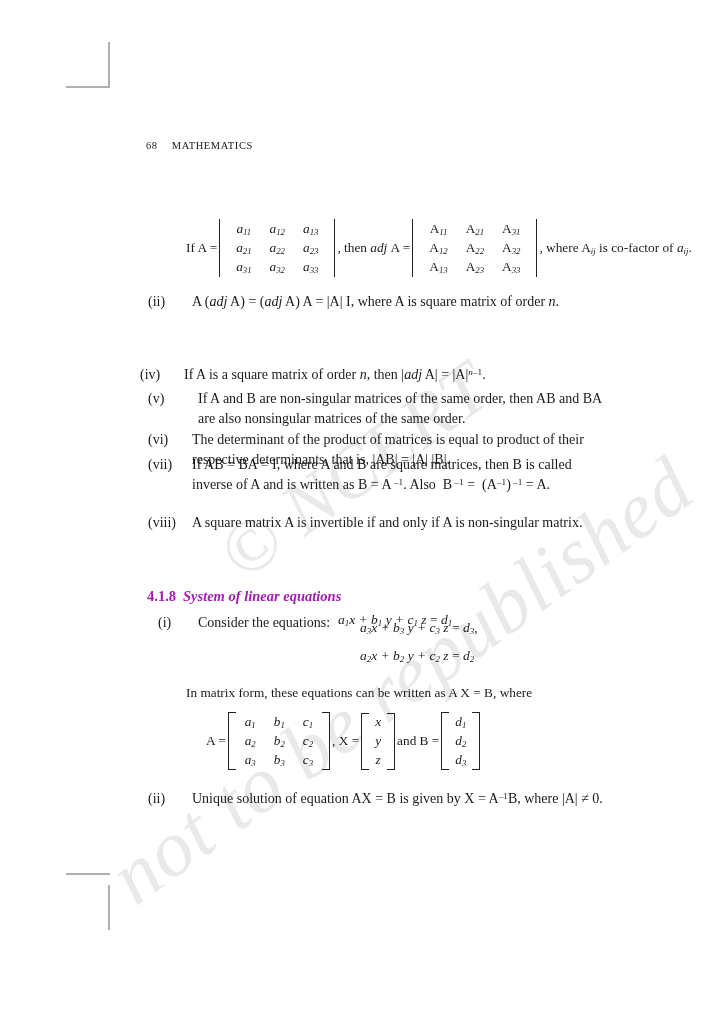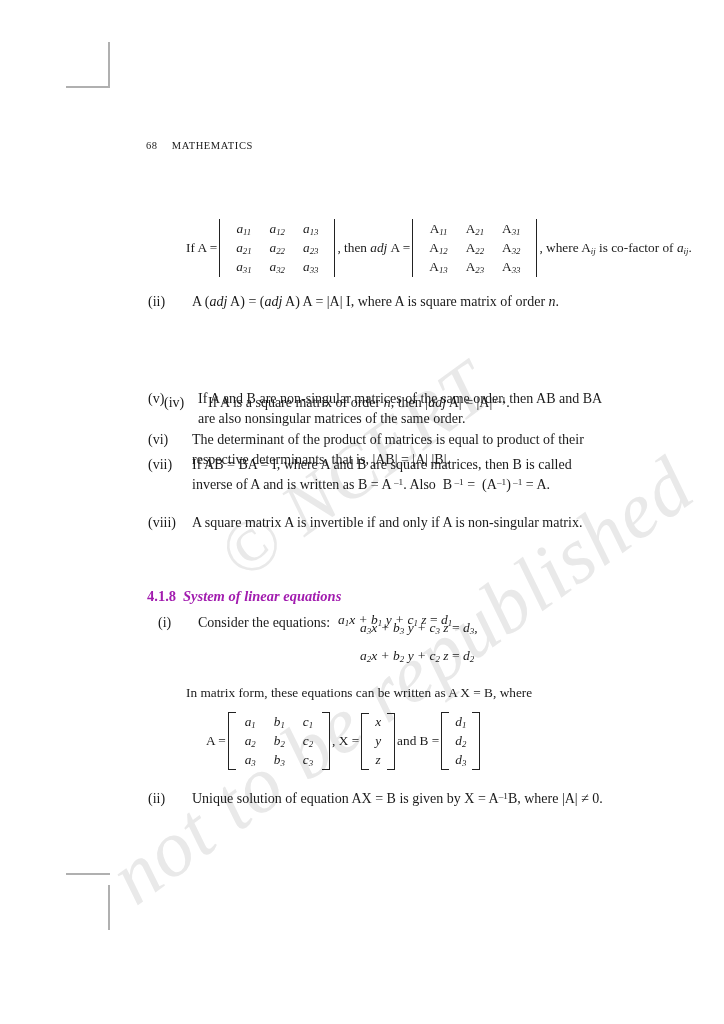--- a/index.html
+++ b/index.html
@@ -230,21 +230,21 @@
       </span>
       <span>, where A<span class="sub-i">ij</span> is co-factor of <span class="it">a</span><span class="sub-i">ij</span>.</span>
     </div>
 
     <div class="row" style="left:148px; top:292px; width:458px;">
       <span class="marker">(ii)</span>
       <span class="txt">A (<span class="it">adj</span> A) = (<span class="it">adj</span> A) A = |A| I, where A is square matrix of order <span class="it">n</span>.</span>
     </div>
 
 
-    <div class="row" style="left:164px; top:365px; width:458px;margin-top:28px;">
+    <div class="row" style="left:140px; top:365px; width:458px;">
       <span class="marker">(iv)</span>
       <span class="txt">If A is a square matrix of order <span class="it">n</span>, then |<span class="it">adj</span> A| = |A|<span class="sup-i">n</span><sup>–1</sup>.</span>
     </div>
 
     <div class="row" style="left:148px; top:389px; width:458px;">
       <span class="marker">(v)</span>
       <span class="txt indent-extra">If A and B are non-singular matrices of the same order, then AB and BA are also nonsingular matrices of the same order.</span>
     </div>
 
     <div class="row" style="left:148px; top:430px; width:462px;justify-content:flex-end;">

